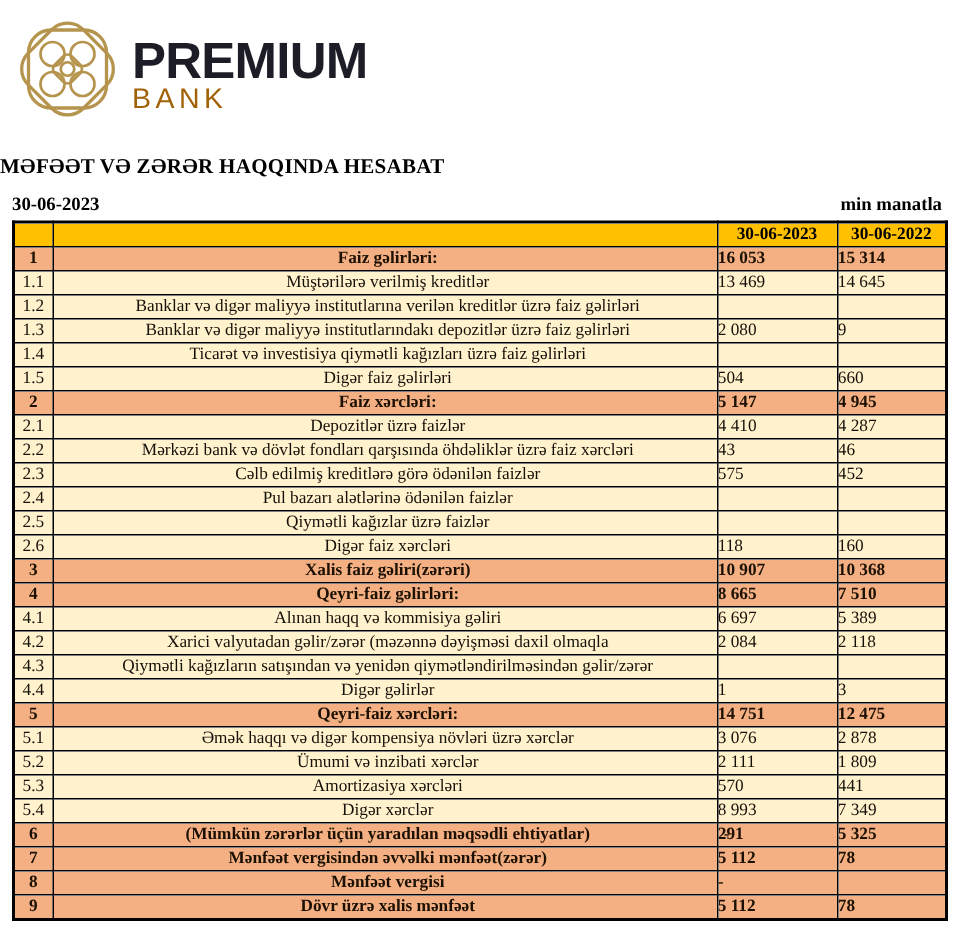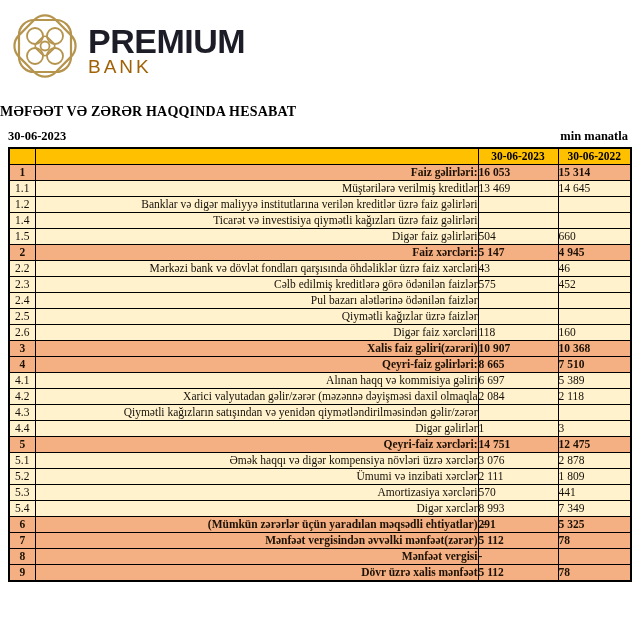--- a/index.html
+++ b/index.html
@@ -27,21 +27,21 @@
     border:2px solid #000;
   }
   .report td,.report th{
     border:1px solid #000;height:15px;line-height:15px;padding:0;
     overflow:hidden;white-space:nowrap;vertical-align:middle;
   }
   .report th{background:#FFC000;font-weight:bold;text-align:center;font-size:11.5px;color:#000;}
   tr.section td{background:#F4B083;font-weight:bold;color:#1c1104;}
   tr.item td{background:#FFF2CC;color:#15100a;}
   td.num{text-align:center;}
-  td.desc{text-align:right;padding-left:4px;}
+  td.desc{text-align:center;padding-left:4px;}
   td.val{text-align:left;padding-right:13px;position:relative;}
   td.val.dash{padding-right:24px;}
   td.val .minus{position:absolute;left:4px;top:0;}
 </style>
 </head>
 <body>
 
 <div class="page">
 
   <header class="brand">
@@ -100,38 +100,50 @@
           <td class="val">13 469</td>
           <td class="val">14 645</td>
         </tr>
         <tr class="item">
           <td class="num">1.2</td>
           <td class="desc">Banklar və digər maliyyə institutlarına verilən kreditlər üzrə faiz gəlirləri</td>
           <td class="val"></td>
           <td class="val"></td>
         </tr>
         <tr class="item">
+          <td class="num">1.3</td>
+          <td class="desc">Banklar və digər maliyyə institutlarındakı depozitlər üzrə faiz gəlirləri</td>
+          <td class="val">2 080</td>
+          <td class="val">9</td>
+        </tr>
+        <tr class="item">
           <td class="num">1.4</td>
           <td class="desc">Ticarət və investisiya qiymətli kağızları üzrə faiz gəlirləri</td>
           <td class="val"></td>
           <td class="val"></td>
         </tr>
         <tr class="item">
           <td class="num">1.5</td>
           <td class="desc">Digər faiz gəlirləri</td>
           <td class="val">504</td>
           <td class="val">660</td>
         </tr>
         <tr class="section">
           <td class="num">2</td>
           <td class="desc">Faiz xərcləri:</td>
           <td class="val">5 147</td>
           <td class="val">4 945</td>
         </tr>
         <tr class="item">
+          <td class="num">2.1</td>
+          <td class="desc">Depozitlər üzrə faizlər</td>
+          <td class="val">4 410</td>
+          <td class="val">4 287</td>
+        </tr>
+        <tr class="item">
           <td class="num">2.2</td>
           <td class="desc">Mərkəzi bank və dövlət fondları qarşısında öhdəliklər üzrə faiz xərcləri</td>
           <td class="val">43</td>
           <td class="val">46</td>
         </tr>
         <tr class="item">
           <td class="num">2.3</td>
           <td class="desc">Cəlb edilmiş kreditlərə görə ödənilən faizlər</td>
           <td class="val">575</td>
           <td class="val">452</td>

